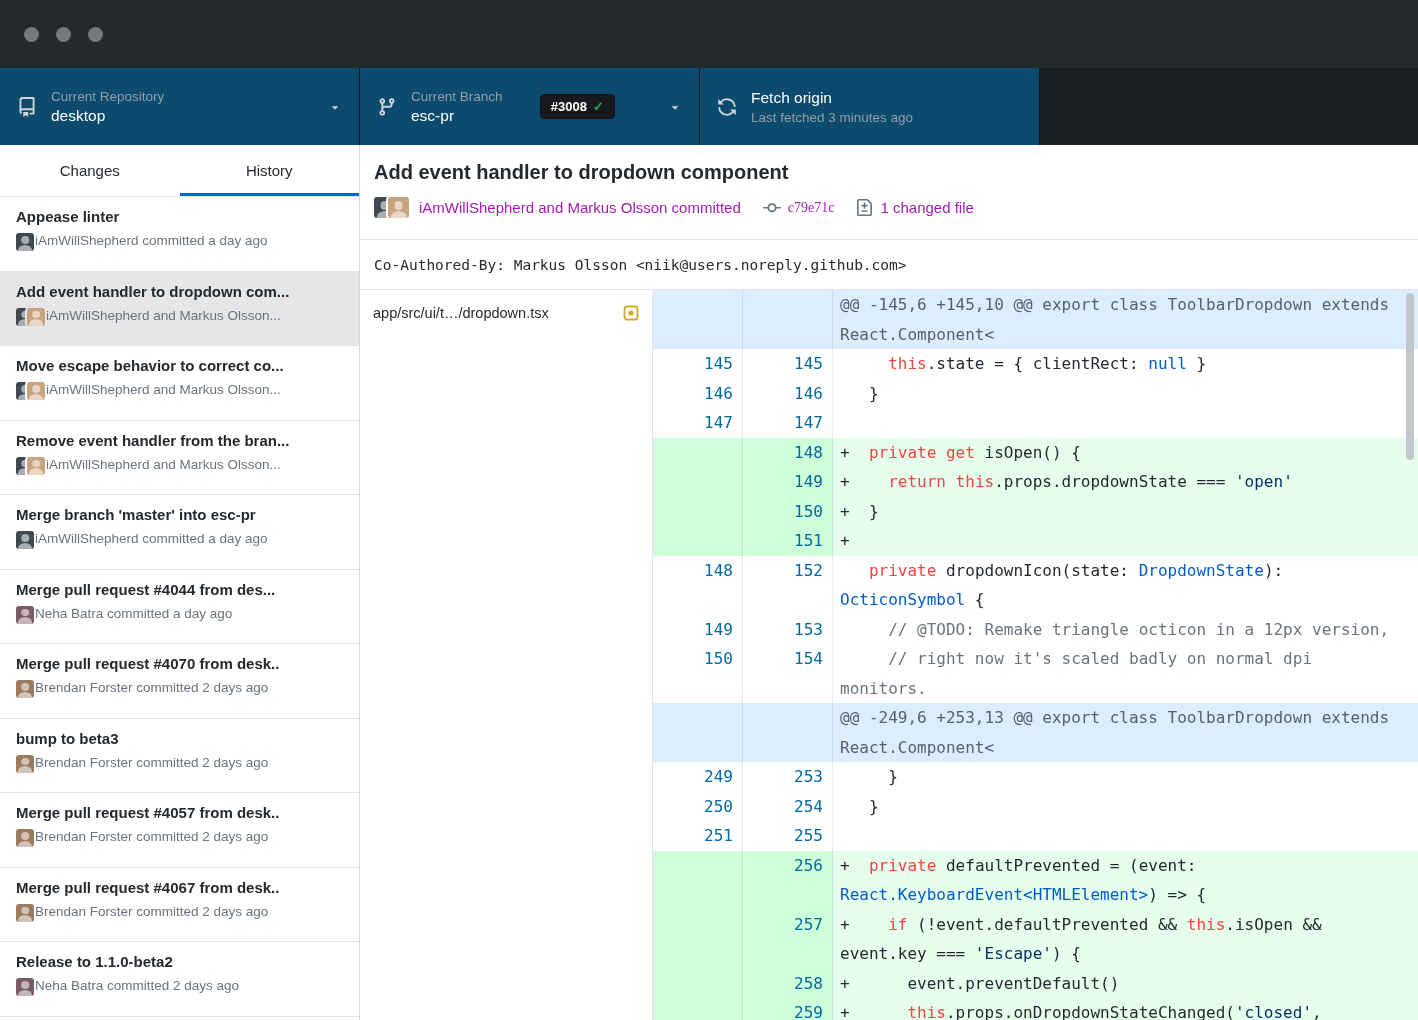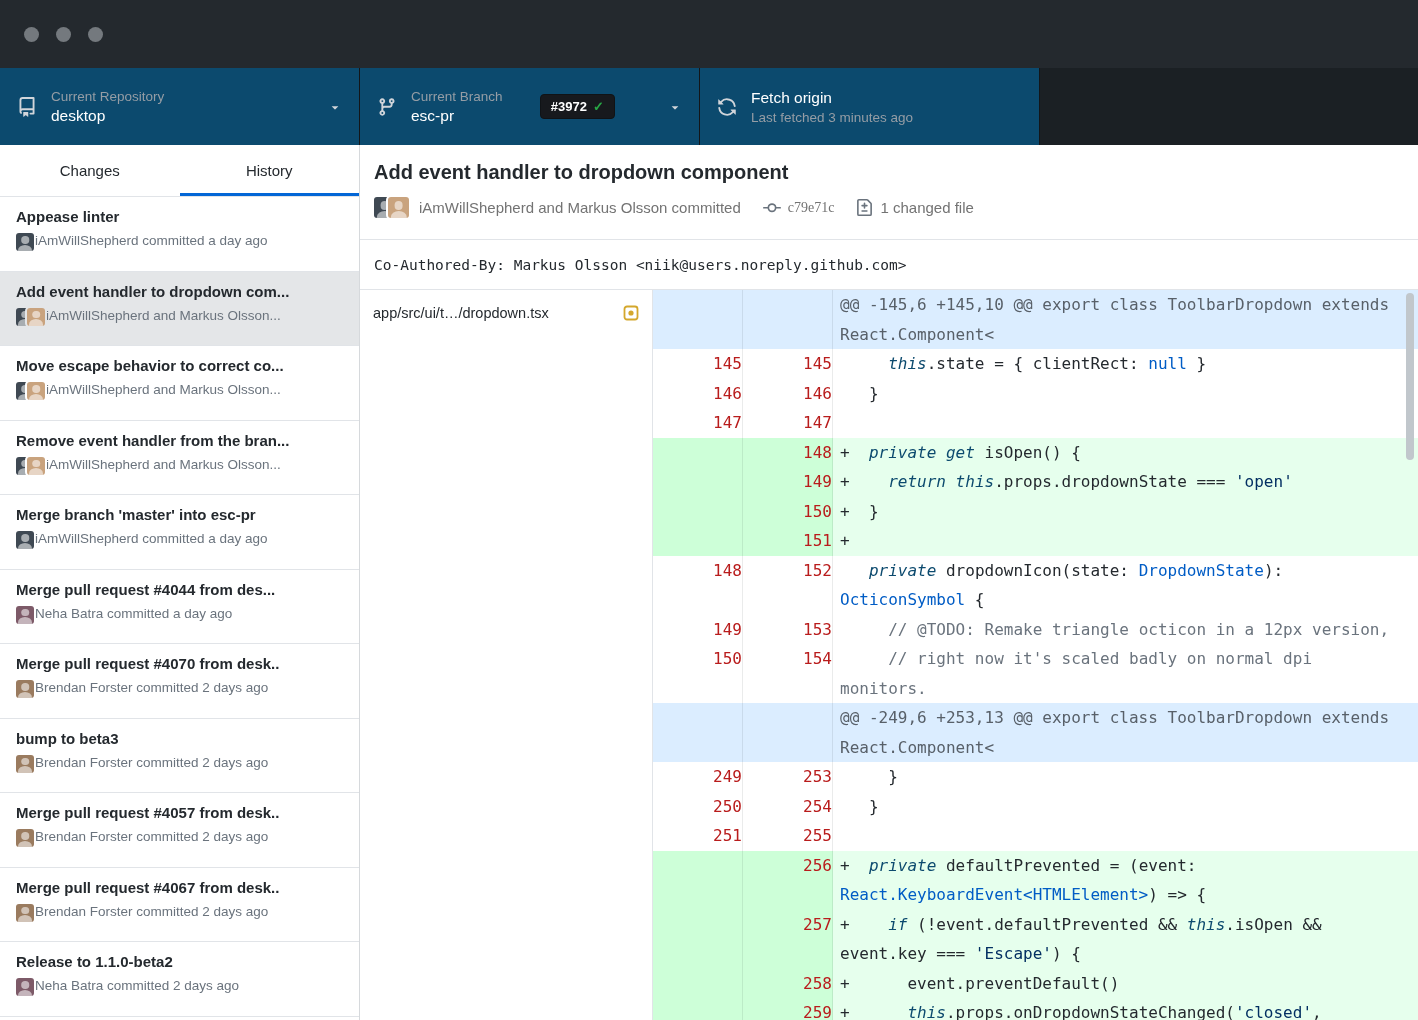--- a/index.html
+++ b/index.html
@@ -58,51 +58,51 @@
   .avatar::before { content:""; position:absolute; left:50%; top:18%; width:42%; height:42%;
                     transform:translateX(-50%); border-radius:50%; background:rgba(255,255,255,.55); }
   .avatar::after  { content:""; position:absolute; left:50%; top:66%; width:78%; height:60%;
                     transform:translateX(-50%); border-radius:50% 50% 0 0; background:rgba(255,255,255,.55); }
   .big .avatar { width:21px; height:21px; }
 
   
   .main { flex:1; min-width:0; display:flex; flex-direction:column;justify-content:space-between; }
   .commit-header { height:95px; border-bottom:1px solid #e1e4e8; padding:16px 14px 0 14px; }
   .commit-header h1 { font-size:20px; font-weight:bold; color:#24292e; margin-bottom:13px; }
-  .meta-row { display:flex; align-items:center; font-size:15px; color:#737373; }
+  .meta-row { display:flex; align-items:center; font-size:15px; color:#a21caf; }
   .meta-row .byline { margin-left:10px; }
   .meta-group { display:flex; align-items:center; margin-left:22px; gap:7px; }
   .sha { font-family:Liberation Serif, serif; font-size:14px; }
 
   .commit-desc { height:50px; border-bottom:1px solid #e1e4e8; display:flex; align-items:center;
                  padding-left:14px; font-family:"DejaVu Sans Mono", monospace;
                  font-size:14.5px; color:#24292e; }
 
   .diff-area { flex:1; min-height:0; display:flex; }
   .file-panel { width:293px; flex-shrink:0; border-right:1px solid #e1e4e8; }
   .file-row { height:45px; display:flex; align-items:center; padding:0 13px;
               font-size:14.5px; color:#24292e; cursor:default; }
   .file-path { flex:1; white-space:nowrap; overflow:hidden; }
 
   
   .diff { flex:1; min-width:0; position:relative; overflow:hidden;
           font-family:"DejaVu Sans Mono", monospace; font-size:16px;
           line-height:29.5px; color:#24292e; }
   .drow { display:flex; min-height:29.5px; }
-  .dnum { width:90px; flex-shrink:0; text-align:right; padding-right:0;
-          color:#b91c1c; border-right:1px solid rgba(27,31,35,0.09); }
+  .dnum { width:90px; flex-shrink:0; text-align:right; padding-right:9px;
+          color:#0369a1; border-right:1px solid rgba(27,31,35,0.09); }
   .dcode { flex:1; min-width:0; white-space:pre-wrap; overflow-wrap:break-word;
            padding:0 12px 0 7px; }
   .drow.ctx  { background:#ffffff; }
   .drow.add  { background:#e6ffed; }
   .drow.add .dnum { background:#cdffd8; }
   .drow.hunk { background:#dbedff; }
   .drow.hunk .dcode { color:#586069; }
   .sg-d { color:#24292e; }
-  .sg-k { color:#0c4a6e;font-style:italic; }
+  .sg-k { color:#ef4444; }
   .sg-s { color:#032f62; }
   .sg-v { color:#005cc5; }
   .sg-c { color:#6a737d; }
   .vscroll { position:absolute; right:4px; top:3px; width:8px; height:167px;
              border-radius:4px; background:#c1c7cc; }
 </style>
 </head>
 <body>
 
 <div class="titlebar">
@@ -128,21 +128,21 @@
 
   <div class="tb-section tb-branch">
     <svg class="tb-icon" width="20" height="20" viewBox="0 0 16 16" fill="#d1d5da">
         <path d="M9.5 3.25a2.25 2.25 0 1 1 3 2.122V6A2.5 2.5 0 0 1 10 8.5H6a1 1 0 0 0-1 1v1.128a2.251 2.251 0 1 1-1.5 0V5.372a2.25 2.25 0 1 1 1.5 0v1.836A2.493 2.493 0 0 1 6 7h4a1 1 0 0 0 1-1v-.628a2.25 2.25 0 0 1-1.5-2.122Zm-6 0a.75.75 0 1 0 1.5 0 .75.75 0 0 0-1.5 0Zm8.25-.75a.75.75 0 1 0 0 1.5.75.75 0 0 0 0-1.5ZM4.25 12a.75.75 0 1 0 0 1.5.75.75 0 0 0 0-1.5Z"></path>
       </svg>
     <div class="tb-text">
       <div class="tb-label">Current Branch</div>
       <div class="tb-value">esc-pr</div>
     </div>
     <div class="badge-pill">
-      <span class="badge-num">#3972</span>
+      <span class="badge-num">#3008</span>
       <span class="badge-check">✓</span>
     </div>
     <svg class="tb-chevron" width="14" height="14" viewBox="0 0 16 16" fill="#d1d5da">
         <path d="m4.427 7.427 3.396 3.396a.25.25 0 0 0 .354 0l3.396-3.396A.25.25 0 0 0 11.396 7H4.604a.25.25 0 0 0-.177.427Z"></path>
       </svg>
   </div>
 
   <div class="tb-section tb-fetch">
     <svg class="tb-icon" width="20" height="20" viewBox="0 0 16 16" fill="#d1d5da">
         <path d="M1.705 8.005a.75.75 0 0 1 .834.656 5.5 5.5 0 0 0 9.592 2.97l-1.204-1.204a.25.25 0 0 1 .177-.427h3.646a.25.25 0 0 1 .25.25v3.646a.25.25 0 0 1-.427.177l-1.38-1.38A7.002 7.002 0 0 1 1.05 8.84a.75.75 0 0 1 .656-.834ZM8 2.5a5.487 5.487 0 0 0-4.131 1.869l1.204 1.204A.25.25 0 0 1 4.896 6H1.25A.25.25 0 0 1 1 5.75V2.104a.25.25 0 0 1 .427-.177l1.38 1.38A7.002 7.002 0 0 1 14.95 7.16a.75.75 0 0 1-1.49.178A5.5 5.5 0 0 0 8 2.5Z"></path>

